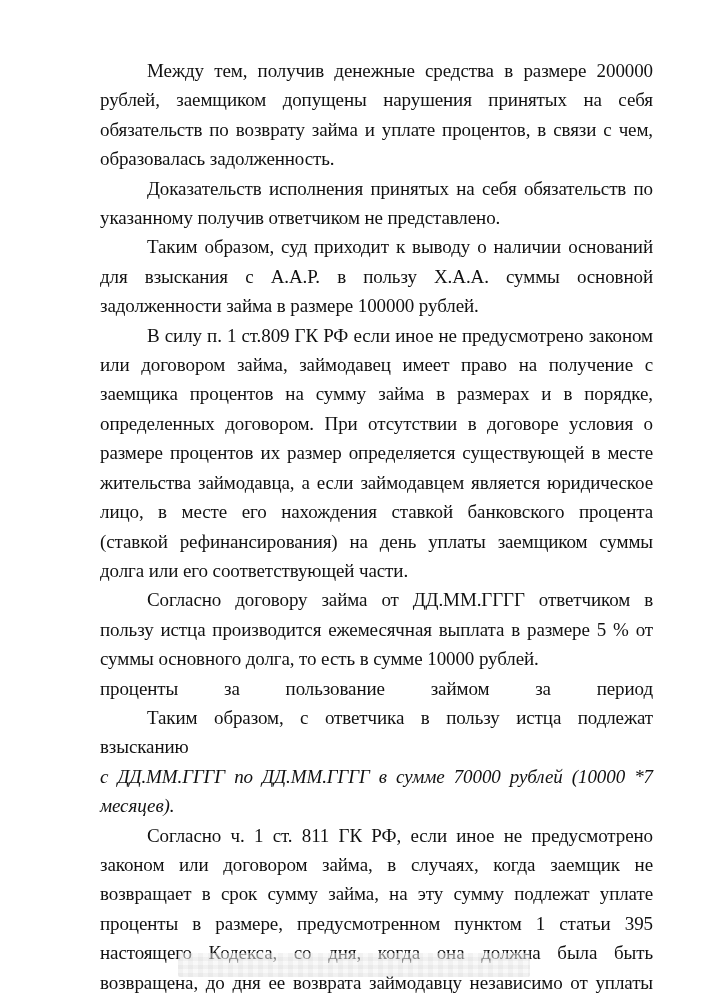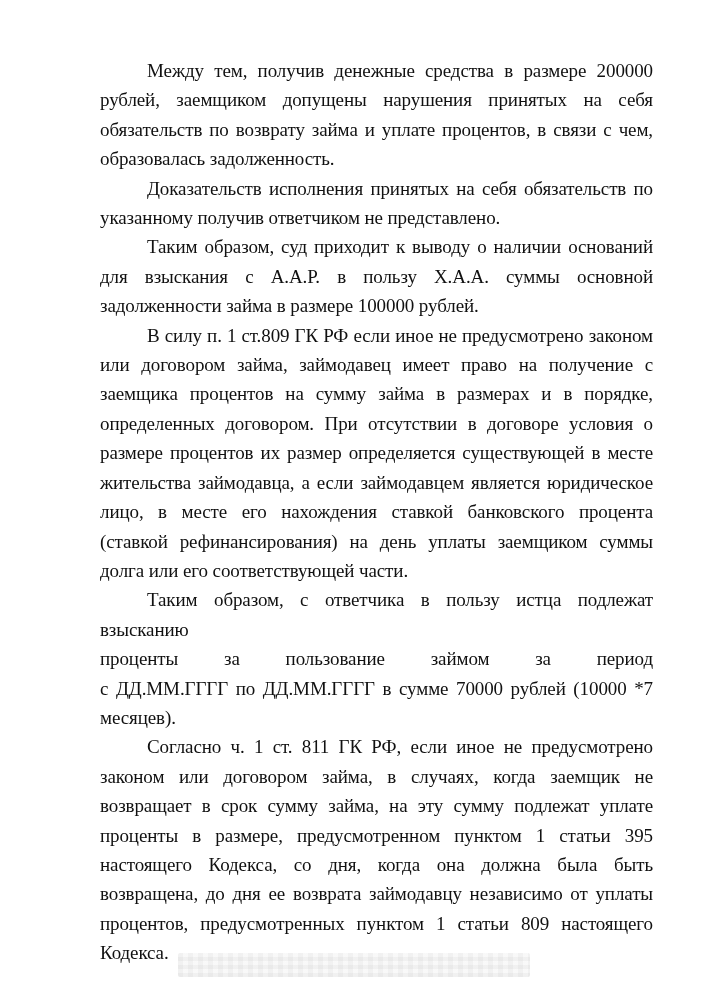--- a/index.html
+++ b/index.html
@@ -27,21 +27,21 @@
     letter-spacing: -0.1px;
   }
   p.para {
     margin: 0;
     padding: 0;
     text-indent: 47px;
   }
   .para-lines { margin: 0; padding: 0; }
   .ln { text-align: justify; }
   .ln.just { text-align-last: justify; }
-  .ln.last { text-align-last: left; }
+  .ln.last { text-align-last: left; font-style: italic; }
   .ln.indent { text-indent: 47px; }
   
   .blur-strip {
     position: absolute;
     left: 178px;
     top: 953px;
     width: 352px;
     height: 24px;
     background:
       repeating-linear-gradient(90deg, #e9e9e9 0 5px, #f7f7f7 5px 10px),
@@ -53,21 +53,22 @@
 </style>
 </head>
 <body>
 
 <div class="page">
   <div class="doc">
       <p class="para">Между тем, получив денежные средства в размере 200000 рублей, заемщиком допущены нарушения принятых на себя обязательств по возврату займа и уплате процентов, в связи с чем, образовалась задолженность.</p>
       <p class="para">Доказательств исполнения принятых на себя обязательств по указанному получив ответчиком не представлено.</p>
       <p class="para">Таким образом, суд приходит к выводу о наличии оснований для взыскания с А.А.Р. в пользу Х.А.А. суммы основной задолженности займа в размере 100000 рублей.</p>
       <p class="para">В силу п. 1 ст.809 ГК РФ если иное не предусмотрено законом или договором займа, займодавец имеет право на получение с заемщика процентов на сумму займа в размерах и в порядке, определенных договором. При отсутствии в договоре условия о размере процентов их размер определяется существующей в месте жительства займодавца, а если займодавцем является юридическое лицо, в месте его нахождения ставкой банковского процента (ставкой рефинансирования) на день уплаты заемщиком суммы долга или его соответствующей части.</p>
+      <p class="para">Согласно договору займа от ДД.ММ.ГГГГ ответчиком в пользу истца производится ежемесячная выплата в размере 5 % от суммы основного долга, то есть в сумме 10000 рублей.</p>
       <div class="para-lines">
+        <div class="ln just">проценты за пользование займом за период</div>
         <div class="ln indent just">Таким образом, с ответчика в пользу истца подлежат взысканию</div>
-        <div class="ln just">проценты за пользование займом за период</div>
         <div class="ln last">с ДД.ММ.ГГГГ по ДД.ММ.ГГГГ в сумме 70000 рублей (10000 *7 месяцев).</div>
       </div>
       <p class="para">Согласно ч. 1 ст. 811 ГК РФ, если иное не предусмотрено законом или договором займа, в случаях, когда заемщик не возвращает в срок сумму займа, на эту сумму подлежат уплате проценты в размере, предусмотренном пунктом 1 статьи 395 настоящего Кодекса, со дня, когда она должна была быть возвращена, до дня ее возврата займодавцу независимо от уплаты процентов, предусмотренных пунктом 1 статьи 809 настоящего Кодекса.</p>
     </div>
   <div class="blur-strip"></div>
 </div>
 
 </body></html>

